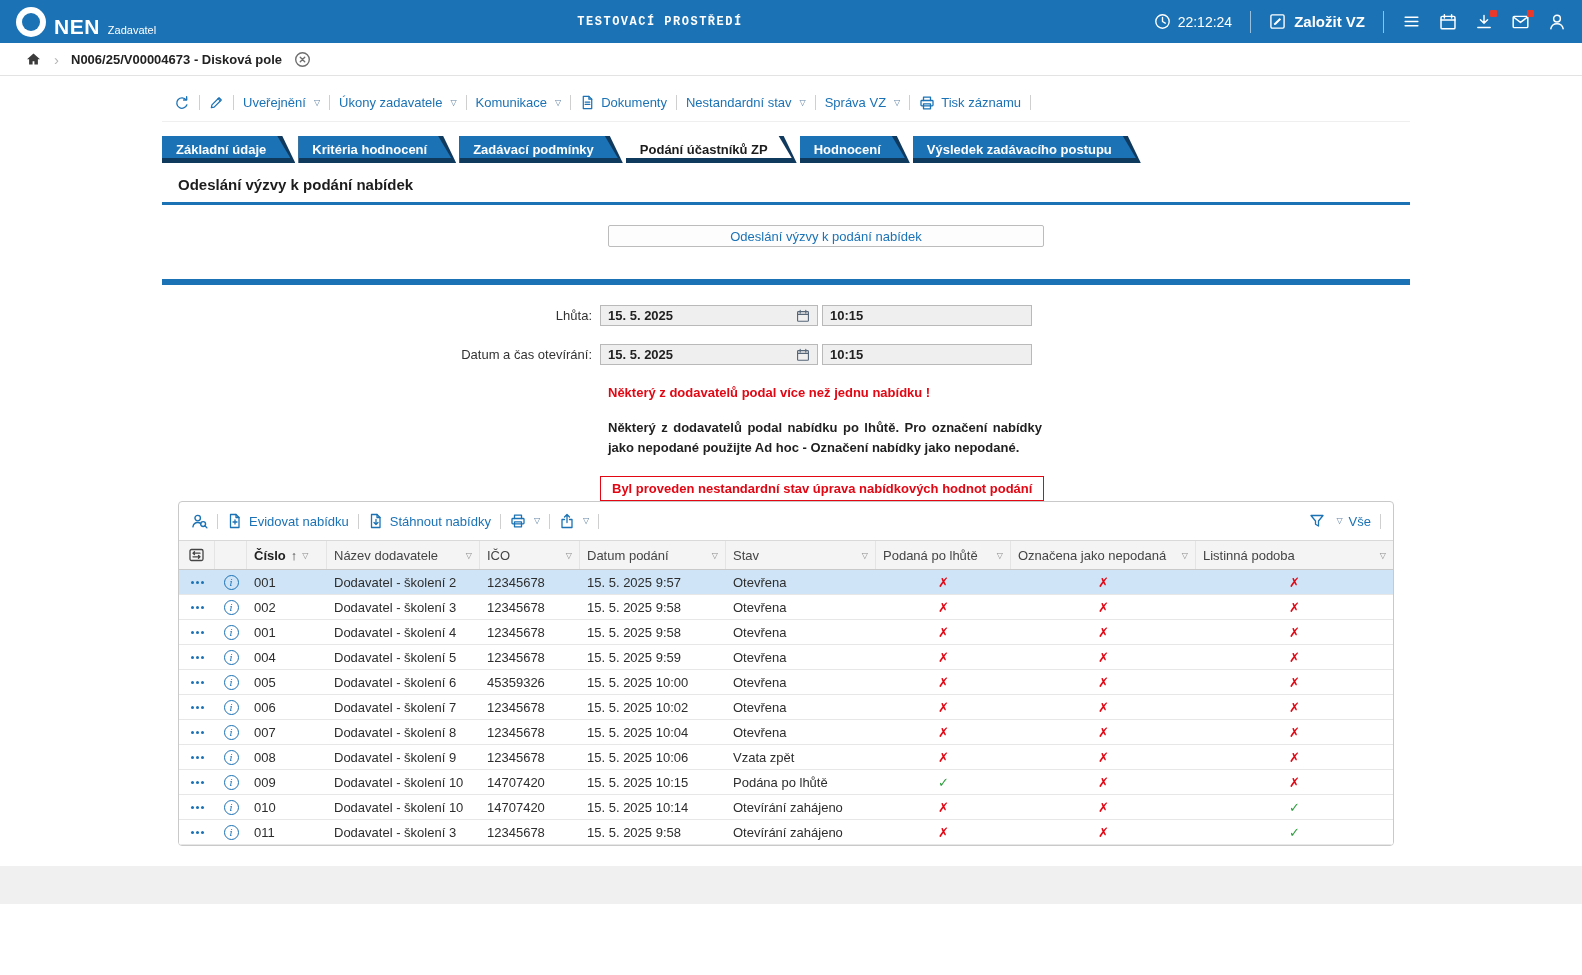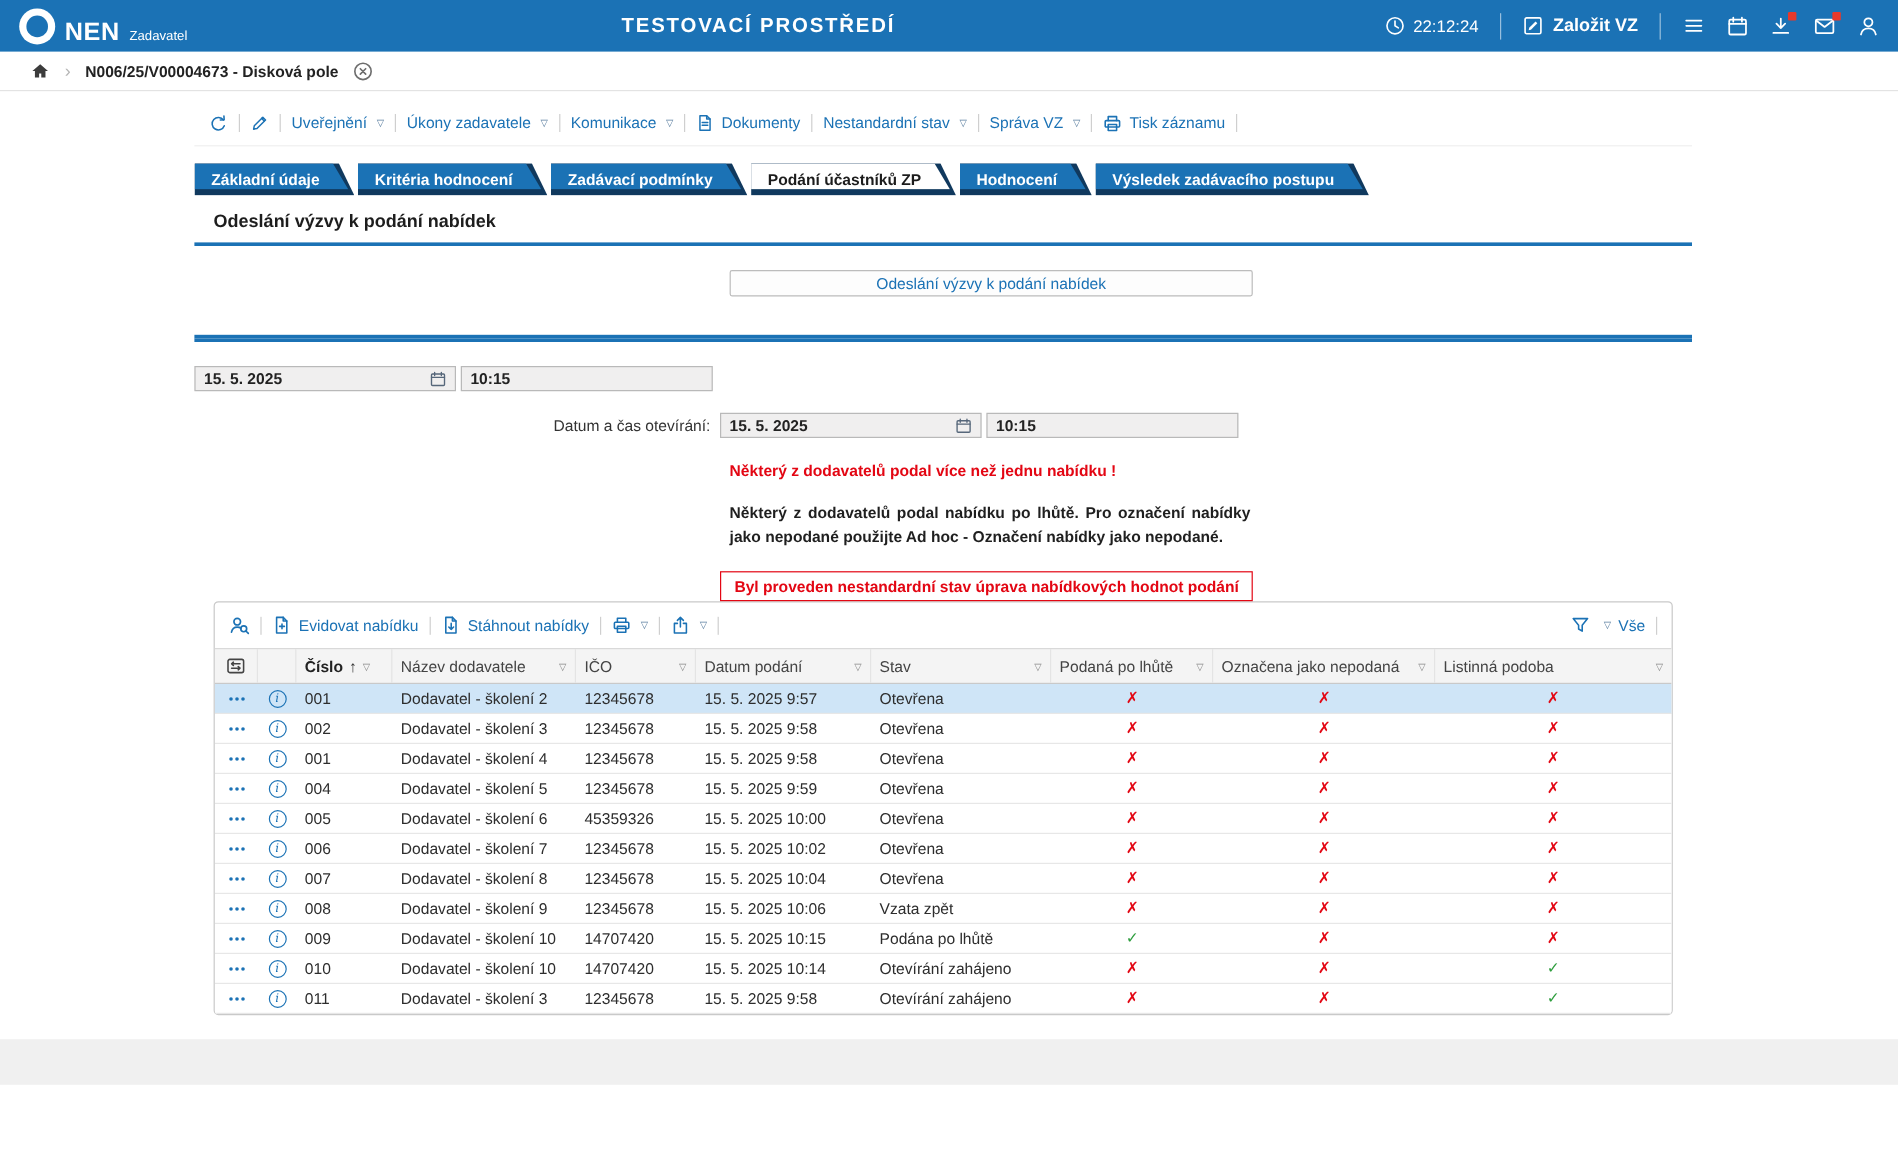--- a/index.html
+++ b/index.html
@@ -17,21 +17,21 @@
   }
   svg{fill:none;stroke:currentColor;stroke-width:1.3;stroke-linecap:round;stroke-linejoin:round;display:block;}
 
   
   .topbar{height:43px;background:var(--accent);display:flex;align-items:center;padding:0 16px;color:#fff;position:relative;}
   .brand-wrap{display:flex;align-items:flex-end;gap:8px;cursor:pointer;}
   .logo{width:30px;height:30px;border-radius:50%;background:#fff;position:relative;display:inline-block;align-self:center;}
   .logo::after{content:"";position:absolute;inset:6px;border-radius:50%;background:var(--accent);}
   .brand{font-size:21px;font-weight:bold;letter-spacing:.5px;line-height:1;}
   .brand-sub{font-size:11px;line-height:1;margin-bottom:1px;}
-  .env-title{position:absolute;left:632px;transform:translateX(-50%);font-size:17px;font-weight:bold;letter-spacing:1.5px;}
+  .env-title{position:absolute;left:660px;transform:translateX(-50%);font-size:12px;font-weight:bold;letter-spacing:1.5px;font-family:Liberation Mono, monospace;}
   .top-right{margin-left:auto;display:flex;align-items:center;gap:18px;}
   .clock-wrap{display:flex;align-items:center;gap:7px;font-size:14px;}
   .vsep{width:1px;height:22px;background:rgba(255,255,255,.55);}
   .create-vz{display:flex;align-items:center;gap:8px;font-size:15px;font-weight:bold;color:#fff;cursor:pointer;text-decoration:none;}
   .topicon{position:relative;color:#fff;cursor:pointer;display:block;}
   .badge{position:absolute;top:-3px;right:-4px;width:7px;height:7px;background:#e8392b;border-radius:1px;}
 
   
   .breadcrumb{height:33px;background:#fff;border-bottom:1px solid #e3e3e3;display:flex;align-items:center;gap:12px;padding-left:25px;}
   .bc-home{color:#3c3c3c;cursor:pointer;}
@@ -270,20 +270,21 @@
       <button class="invite-btn">Odeslání výzvy k podání nabídek</button>
     </div>
   </div>
 
   <div class="section section-gap">
     <div class="blue-line"></div>
     <div class="blue-line"></div>
 
     <div class="form">
       <div class="form-row">
+        <div class="form-label">Lhůta:</div>
         <div class="inputs">
           <div class="field date">
             <span>15. 5. 2025</span>
             <svg class="cal-ic" width="14" height="14" viewBox="0 0 16 16">
                 <rect x="1.8" y="3" width="12.4" height="11" rx="1"></rect>
                 <path d="M1.8 6.2h12.4M4.8 1.5v3M11.2 1.5v3"></path>
               </svg>
           </div>
           <div class="field time">
               <span>10:15</span>

